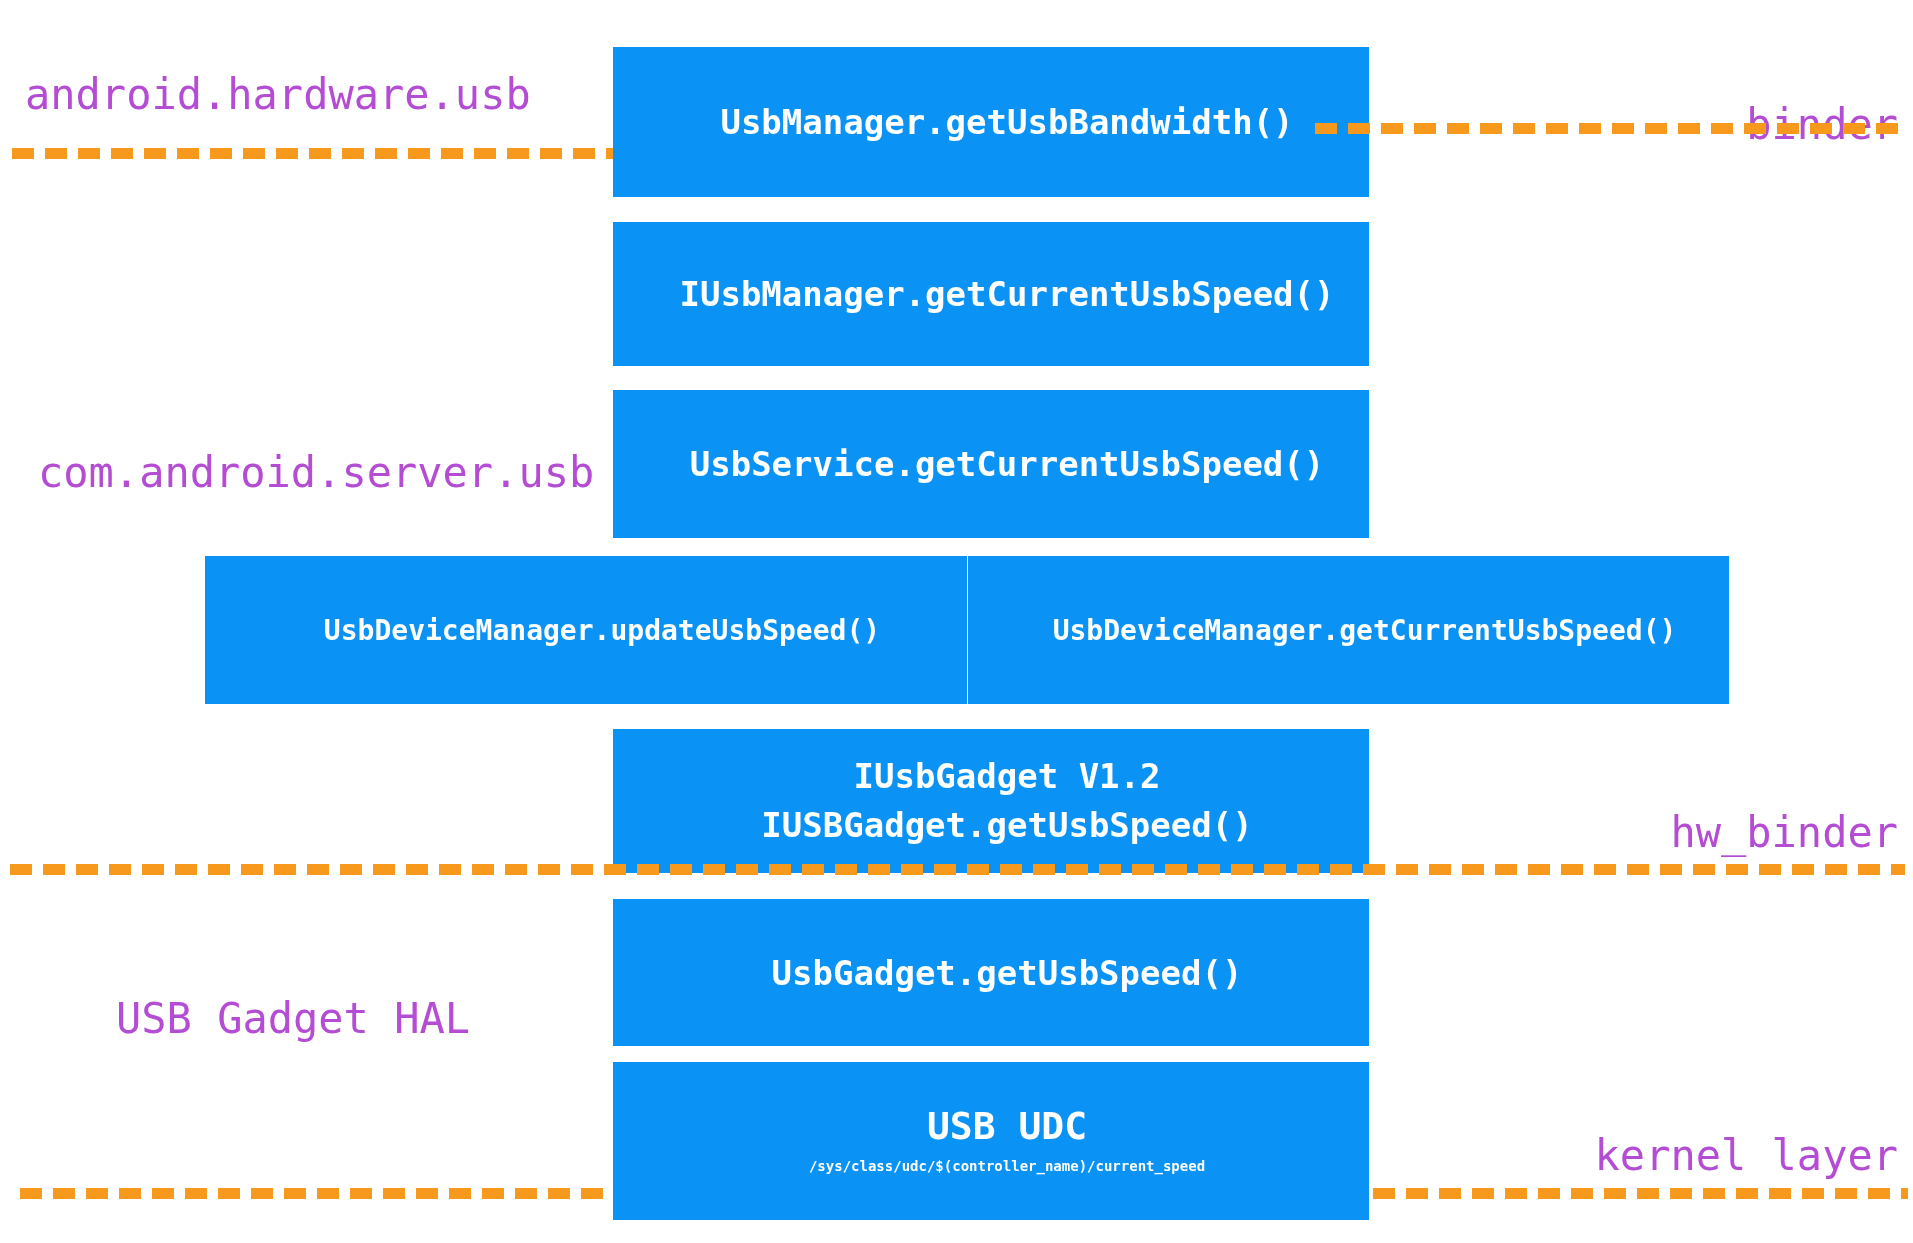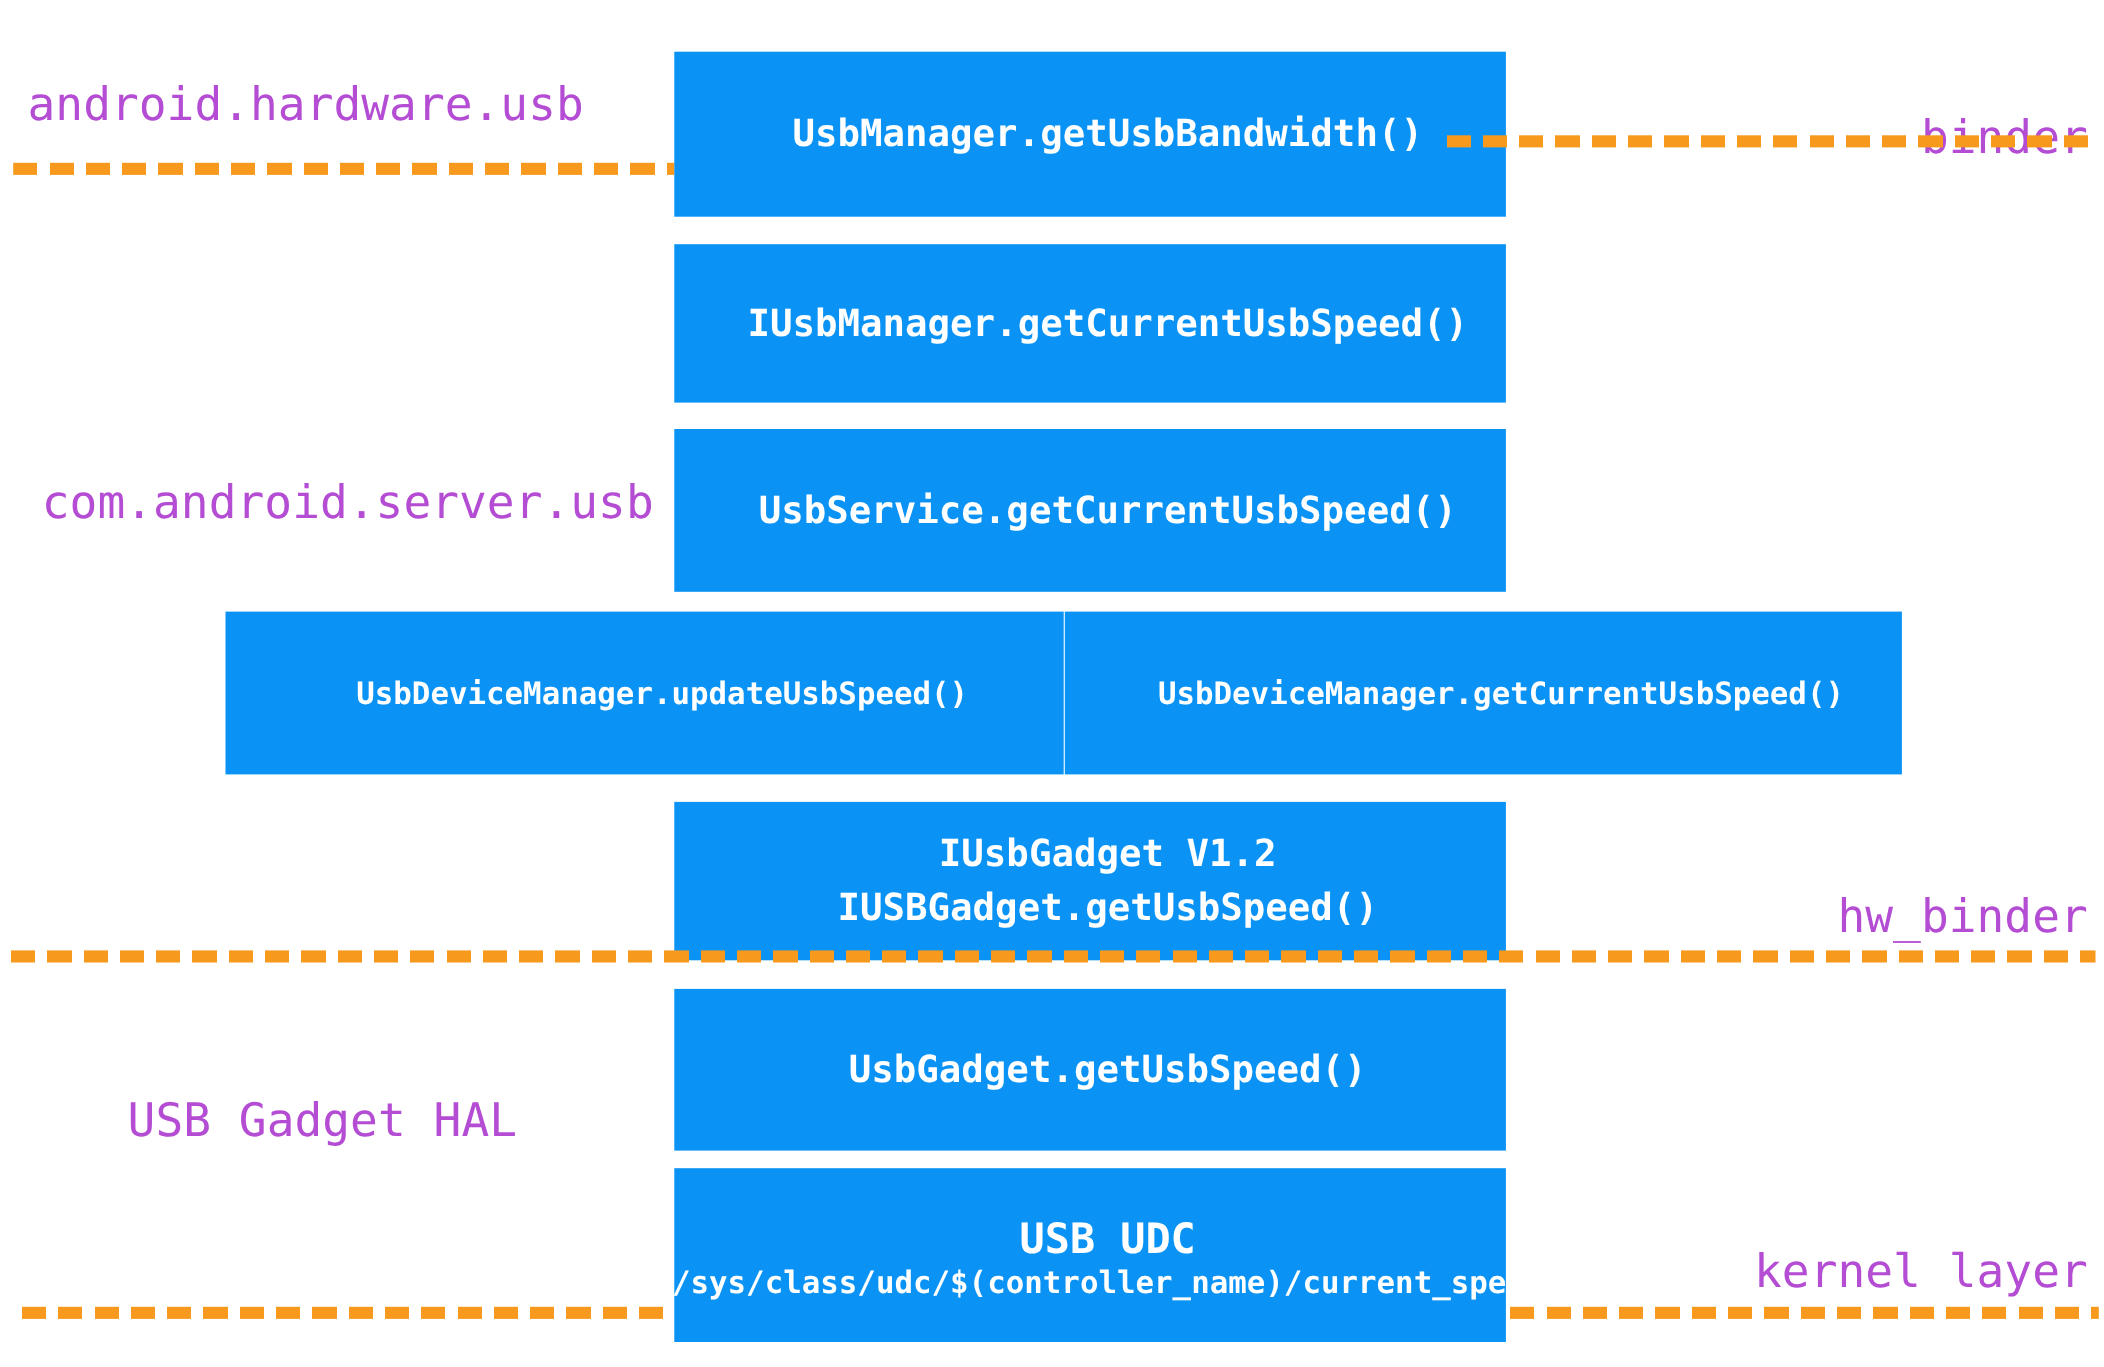--- a/index.html
+++ b/index.html
@@ -33,21 +33,21 @@
   }
   #box-usb-manager   { left: 613px; top: 47px;   width: 724px; height: 150px; font-size: 34px; }
   #box-iusb-manager  { left: 613px; top: 222px;  width: 724px; height: 144px; font-size: 34px; }
   #box-usb-service   { left: 613px; top: 390px;  width: 724px; height: 148px; font-size: 34px; }
   #box-udm-update    { left: 205px; top: 556px;  width: 730px; height: 148px; font-size: 28px; }
   #box-udm-get       { left: 968px; top: 556px;  width: 729px; height: 148px; font-size: 28px; }
   #box-iusb-gadget   { left: 613px; top: 729px;  width: 724px; height: 144px; font-size: 34px; line-height: 49px; }
   #box-usb-gadget    { left: 613px; top: 899px;  width: 724px; height: 147px; font-size: 34px; }
   #box-usb-udc       { left: 613px; top: 1062px; width: 724px; height: 158px; }
   .udc-title { font-size: 38px; line-height: 50px; }
-  .udc-path  { font-size: 28px; line-height: 30px; }
+  .udc-path  { font-size: 14px; line-height: 30px; }
 
   
   .dash {
     position: absolute;
     height: 11px;
     background: repeating-linear-gradient(90deg, #f6991d 0 22px, transparent 22px 33px);
   }
   #dash-top-left  { left: 12px;   top: 148px;  width: 601px;  z-index: 1; }
   #dash-binder    { left: 1315px; top: 123px;  width: 585px;  z-index: 3; }
   #dash-hw-binder { left: 10px;   top: 864px;  width: 1895px; z-index: 3; }
@@ -57,21 +57,21 @@
   .layer-label {
     position: absolute;
     color: #b44dd3;
     font-size: 42px;
     line-height: 42px;
     white-space: nowrap;
     z-index: 2;
   }
   #label-android-hardware-usb { left: 25px;  top: 74px; }
   #label-binder               { right: 15px; top: 72px;  text-align: right; margin-top: 32px; }
-  #label-com-android-server   { left: 38px;  top: 436px; }
+  #label-com-android-server   { left: 38px;  top: 452px; }
   #label-hw-binder            { right: 15px; top: 812px; text-align: right; }
   #label-usb-gadget-hal       { left: 116px; top: 998px; }
   #label-kernel-layer         { right: 15px; top: 1135px; text-align: right; }
 </style>
 </head>
 <body>
 
 <div class="canvas">
 
   <div class="dash" id="dash-top-left"></div>

